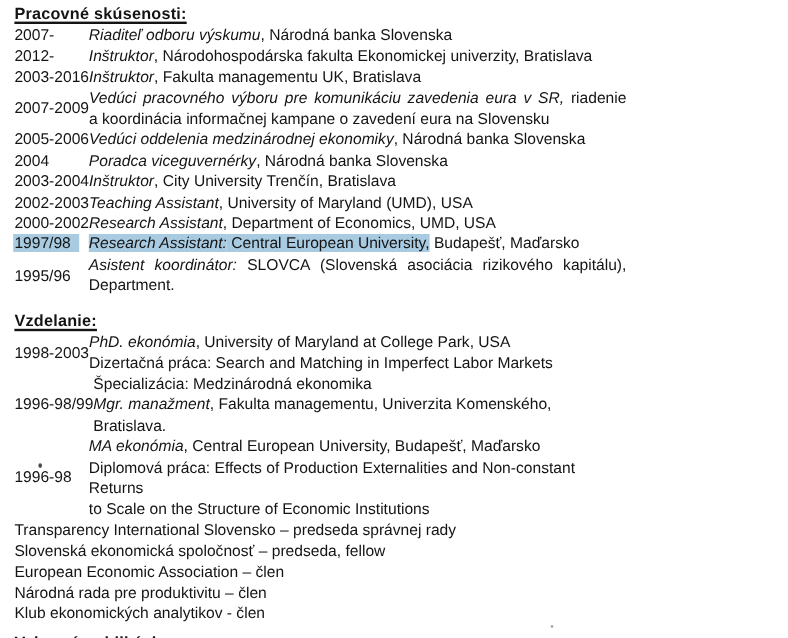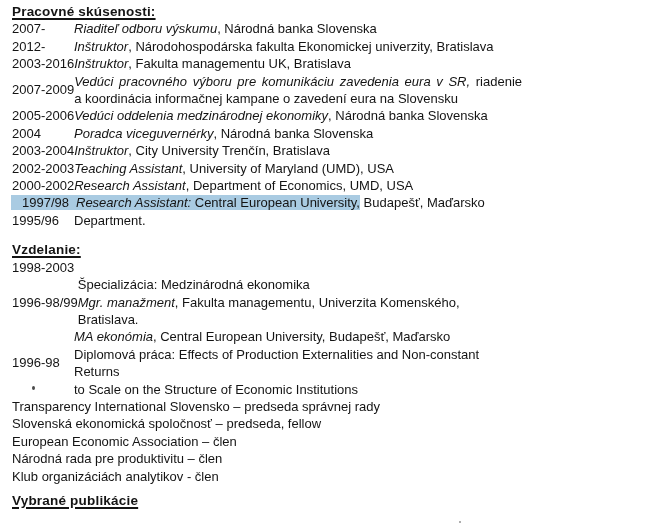--- a/index.html
+++ b/index.html
@@ -37,21 +37,21 @@
   .date {
     flex: 0 0 auto;
     min-width: 62px;
     white-space: nowrap;
   }
   .content { flex: 1 1 auto; min-width: 0; }
   .line { text-align: left; }
   .line.justify { text-align: justify; text-align-last: justify; }
   .it { font-style: italic; }
   .hl { background: var(--hl, #a9cbe2); }
-  .hl-date { padding-right: 7px; padding-left: 11px; margin-left: -1px; }
+  .hl-date { padding-right: 7px; padding-left: 1px; margin-left: -1px; }
   .artifact {
     position: absolute;
     background: #4a4a4a;
     border-radius: 50%;
   }
   .artifact.a1 { left: 32px; top: 386px; width: 3px; height: 4px; }
   .artifact.a2 { left: 459px; top: 521px; width: 2px; height: 2px; opacity: .6; }
 </style>
 </head>
 <body>
@@ -117,28 +117,33 @@
         </div>
         <div class="row">
           <div class="date"><span class="hl hl-date">1997/98</span></div>
           <div class="content">
             <div class="line"><span class="it hl">Research Assistant:</span><span class="hl"> Central European University,</span><span> Budapešť, Maďarsko</span></div>
           </div>
         </div>
         <div class="row">
           <div class="date"><span>1995/96</span></div>
           <div class="content">
+            <div class="line justify"><span class="it">Asistent koordinátor:</span><span> SLOVCA (Slovenská asociácia rizikového kapitálu),</span></div>
             <div class="line"><span>Department.</span></div>
           </div>
         </div>
       </section>
       <section>
         <div class="heading">Vzdelanie:</div>
         <div class="row">
           <div class="date"><span>1998-2003</span></div>
+          <div class="content">
+            <div class="line"><span class="it">PhD. ekonómia</span><span>, University of Maryland at College Park, USA</span></div>
+            <div class="line"><span>Dizertačná práca: Search and Matching in Imperfect Labor Markets</span></div>
+          </div>
         </div>
         <div class="row">
           <div class="date"><span>1996-98/99</span></div>
           <div class="content">
             <div class="line"><span>Špecializácia: Medzinárodná ekonomika</span></div>
             <div class="line"><span class="it">Mgr. manažment</span><span>, Fakulta managementu, Univerzita Komenského, Bratislava.</span></div>
           </div>
         </div>
         <div class="row">
           <div class="date"><span>1996-98</span></div>
@@ -165,21 +170,21 @@
             <div class="line"><span>European Economic Association – člen</span></div>
           </div>
         </div>
         <div class="row">
           <div class="content">
             <div class="line"><span>Národná rada pre produktivitu – člen</span></div>
           </div>
         </div>
         <div class="row">
           <div class="content">
-            <div class="line"><span>Klub organizáciách analytikov - člen</span></div>
+            <div class="line"><span>Klub ekonomických analytikov - člen</span></div>
           </div>
         </div>
       </section>
       <section class="partial">
         <div class="heading">Vybrané publikácie</div>
       </section>
     </div>
   <div class="artifact a1"></div>
   <div class="artifact a2"></div>
 </div>

